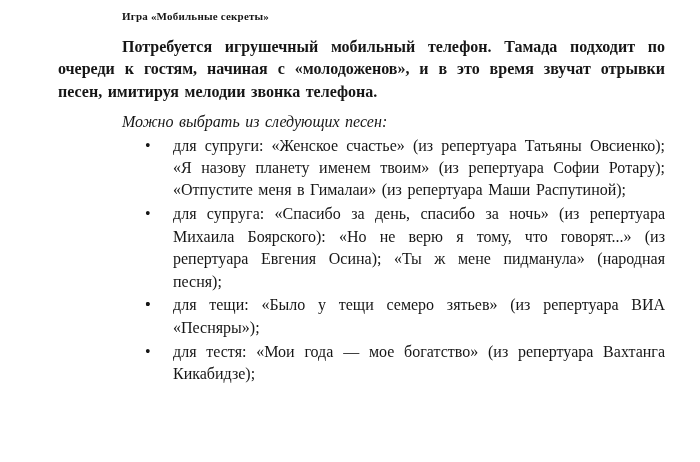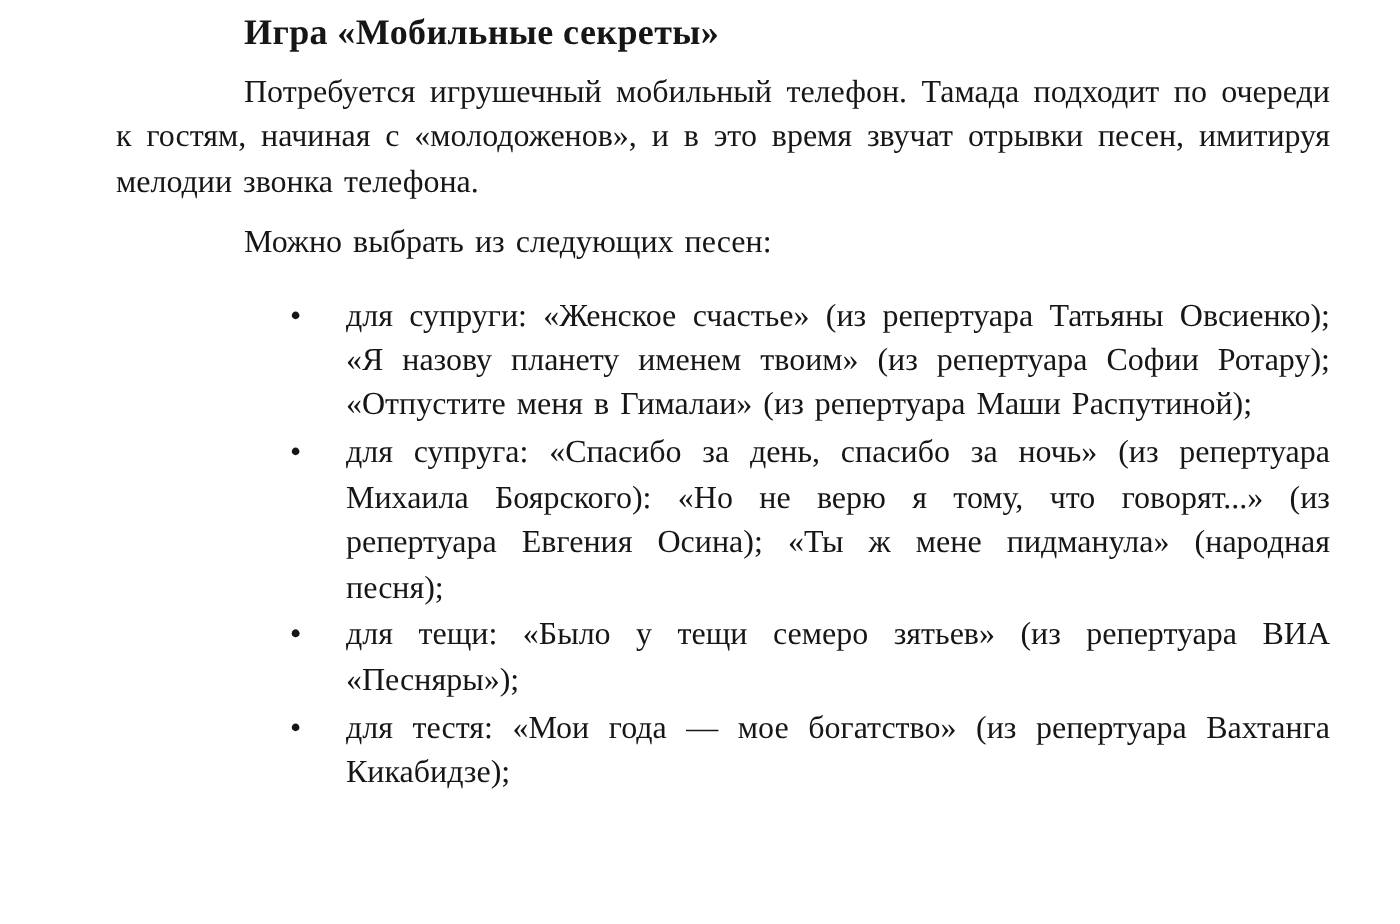--- a/index.html
+++ b/index.html
@@ -12,42 +12,44 @@
     height: 462px;
     overflow: hidden;
     font-family: "Liberation Serif", "DejaVu Serif", serif;
     color: #161616;
   }
   .doc {
     padding: 6px 35px 0 58px;
     width: 607px;
   }
   .doc-title {
-    font-size: 18px;
+    font-size: 11px;
     font-weight: 700;
     line-height: 21px;
     margin: 0 0 9px 0;
     text-indent: 64px;
     letter-spacing: 0.2px;
   }
   .para {
     font-size: 16px;
     line-height: 22.4px;
     text-align: justify;
     word-spacing: 1.5px;
     margin: 0;
   }
   .para.first-indent {
     text-indent: 64px;
   }
   .para.intro {
     margin-bottom: 8px;
+    font-weight: bold;
   }
   .para.lead-in {
-    margin-bottom: 14px;
+    margin-bottom: 1px;
+    font-style: italic;
   }
   .song-list {
     list-style: none;
     margin: 0;
     padding: 0 0 0 115px;
   }
   .song-item {
     position: relative;
     font-size: 16px;
     line-height: 22.4px;

